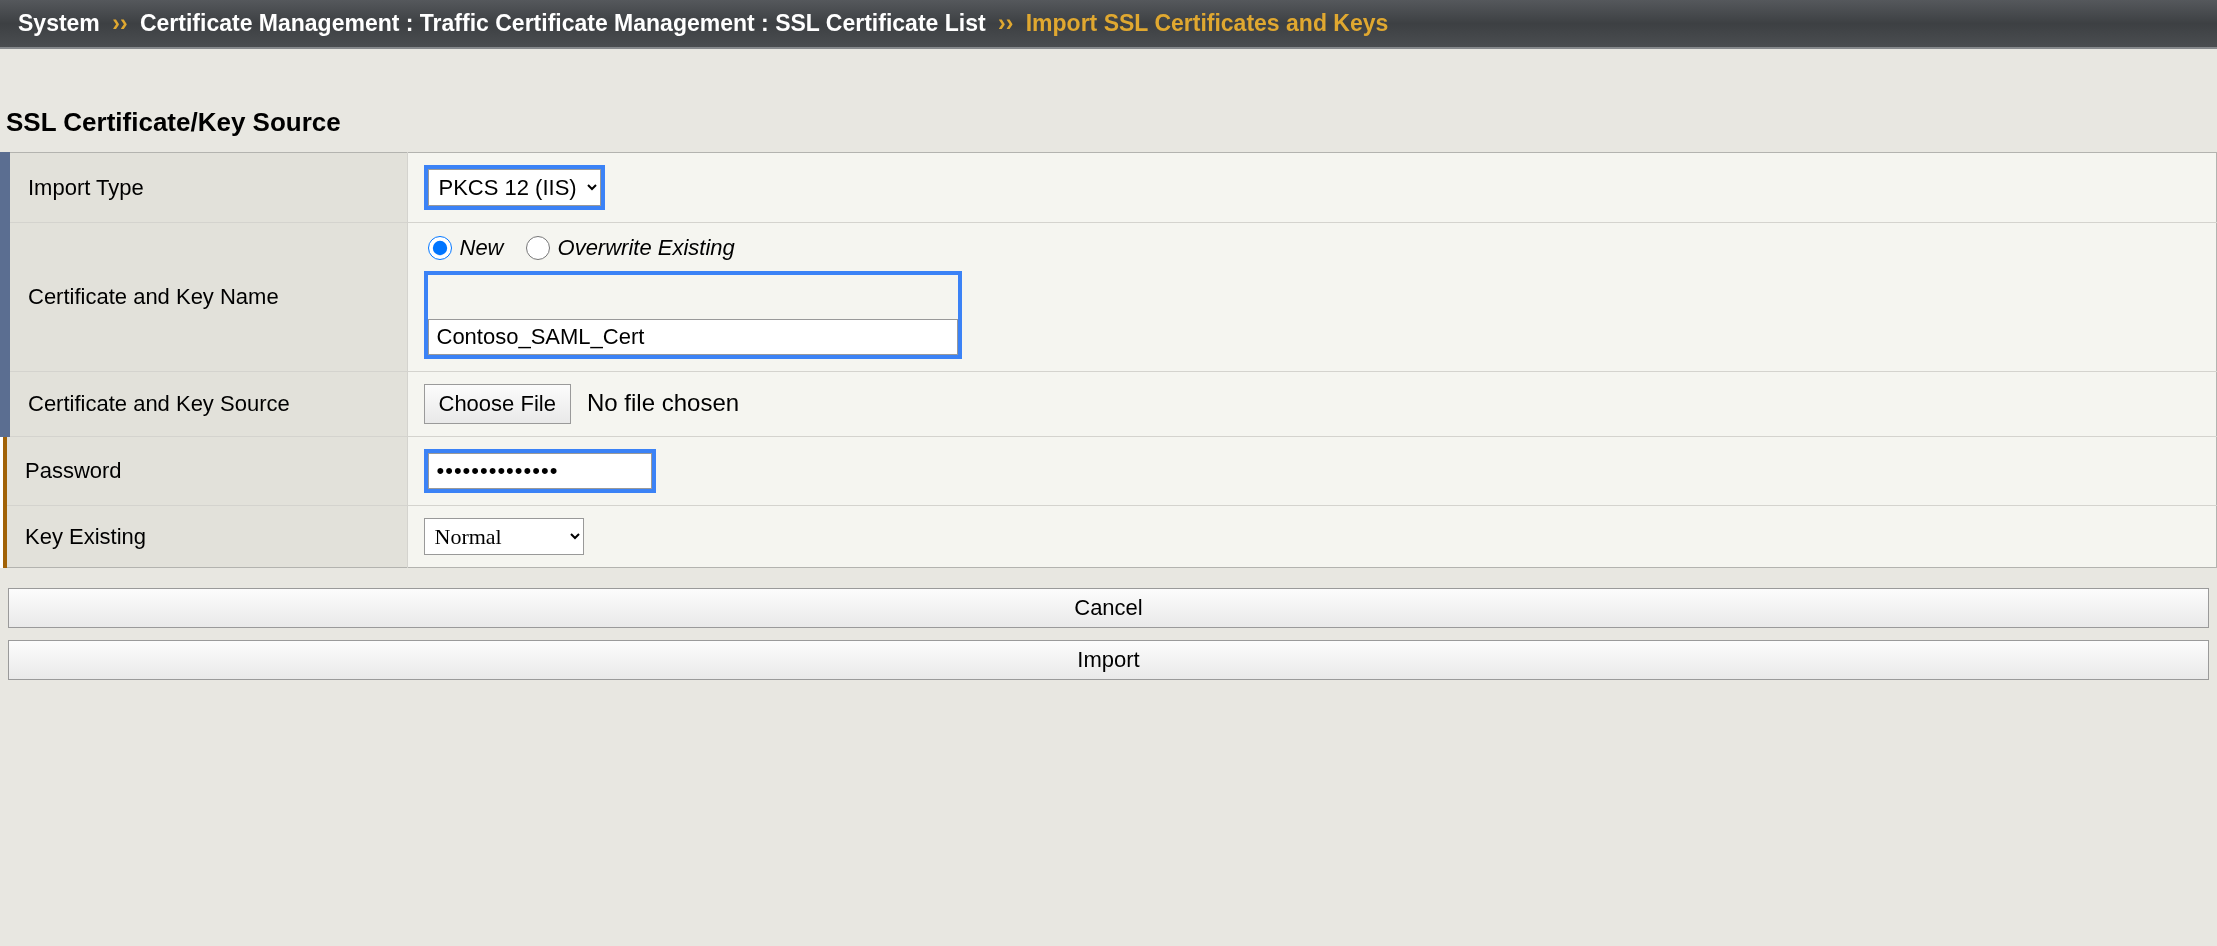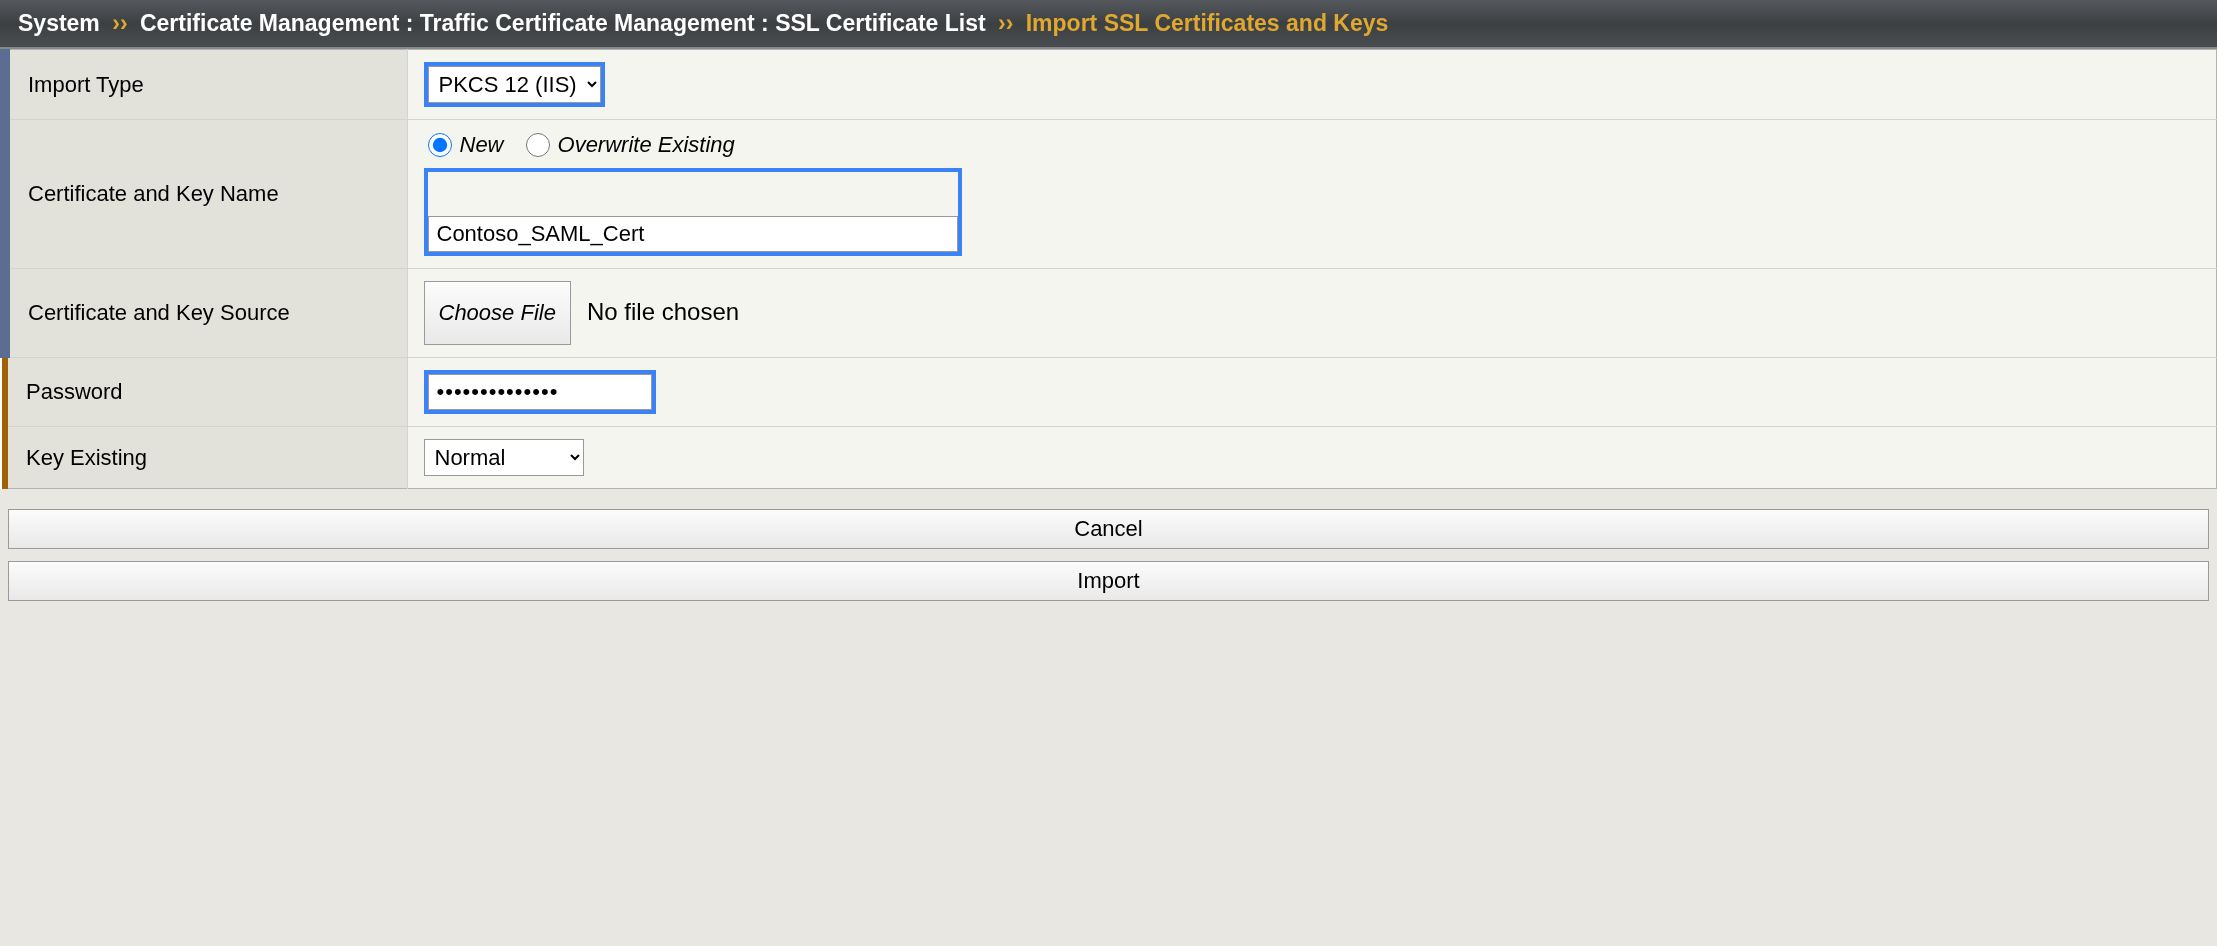--- a/index.html
+++ b/index.html
@@ -51,21 +51,21 @@
     td.label-cell {
       width: 402px;
       background: #e2e1da;
       border-left: 10px solid #5b6e91;
       padding: 7px 18px;
       font-size: 22px;
       vertical-align: middle;
       border-right: 1px solid #d4d3ce;
     }
     td.label-cell.noblue {
-      border-left: 6px solid #a16207;
+      border-left: 4px solid #a16207;
       margin-top: 32px;
     }
     td.input-cell {
       background: #f5f5f0;
       padding: 12px 16px;
       font-size: 22px;
       vertical-align: middle;
     }
     .highlight-box {
       border: 4px solid #3b82f6;
@@ -96,43 +96,43 @@
     }
     input.cert-name {
       width: 530px;
       font-size: 22px;
       padding: 4px 8px;
       border: 1px solid #999;
       margin-top: 44px;
     }
     button.choose-file {
       font-size: 22px;
-      padding: 18px 14px;
+      padding: 6px 14px;
       background: linear-gradient(to bottom, #fcfcfc, #e9e9e9);
       border: 1px solid #9a9a9a;
       cursor: pointer;
-      font-style: italic;
     }
     .file-status {
       margin-left: 10px;
       font-size: 24px;
     }
     input.password {
       width: 224px;
       font-size: 22px;
       padding: 4px 8px;
       border: 1px solid #999;
       letter-spacing: 1px;
     }
     select.key-security {
       font-size: 22px;
       padding: 4px 6px;
       width: 160px;
       background: #fff;
       border: 1px solid #999;
+      font-family: Liberation Serif, serif;
     }
     .button-row {
       padding: 20px 8px;
       display: flex;
       gap: 12px;
       flex-direction: column;
     }
     button.action-btn {
       font-size: 22px;
       padding: 6px 18px;
@@ -146,20 +146,21 @@
 
 <div class="breadcrumb">
   <span>System</span>
   <span class="sep">››</span>
   <span>Certificate Management : Traffic Certificate Management : SSL Certificate List</span>
   <span class="sep">››</span>
   <span class="current">Import SSL Certificates and Keys</span>
 </div>
 
 <div class="content">
+  <div class="section-title">SSL Certificate/Key Source</div>
 
   <table class="form-table">
     <tbody>
         <tr>
       <td class="label-cell">Import Type</td>
       <td class="input-cell">
         <span class="highlight-box">
           <select class="import-type">
             <option>PKCS 12 (IIS)</option>
           </select>

